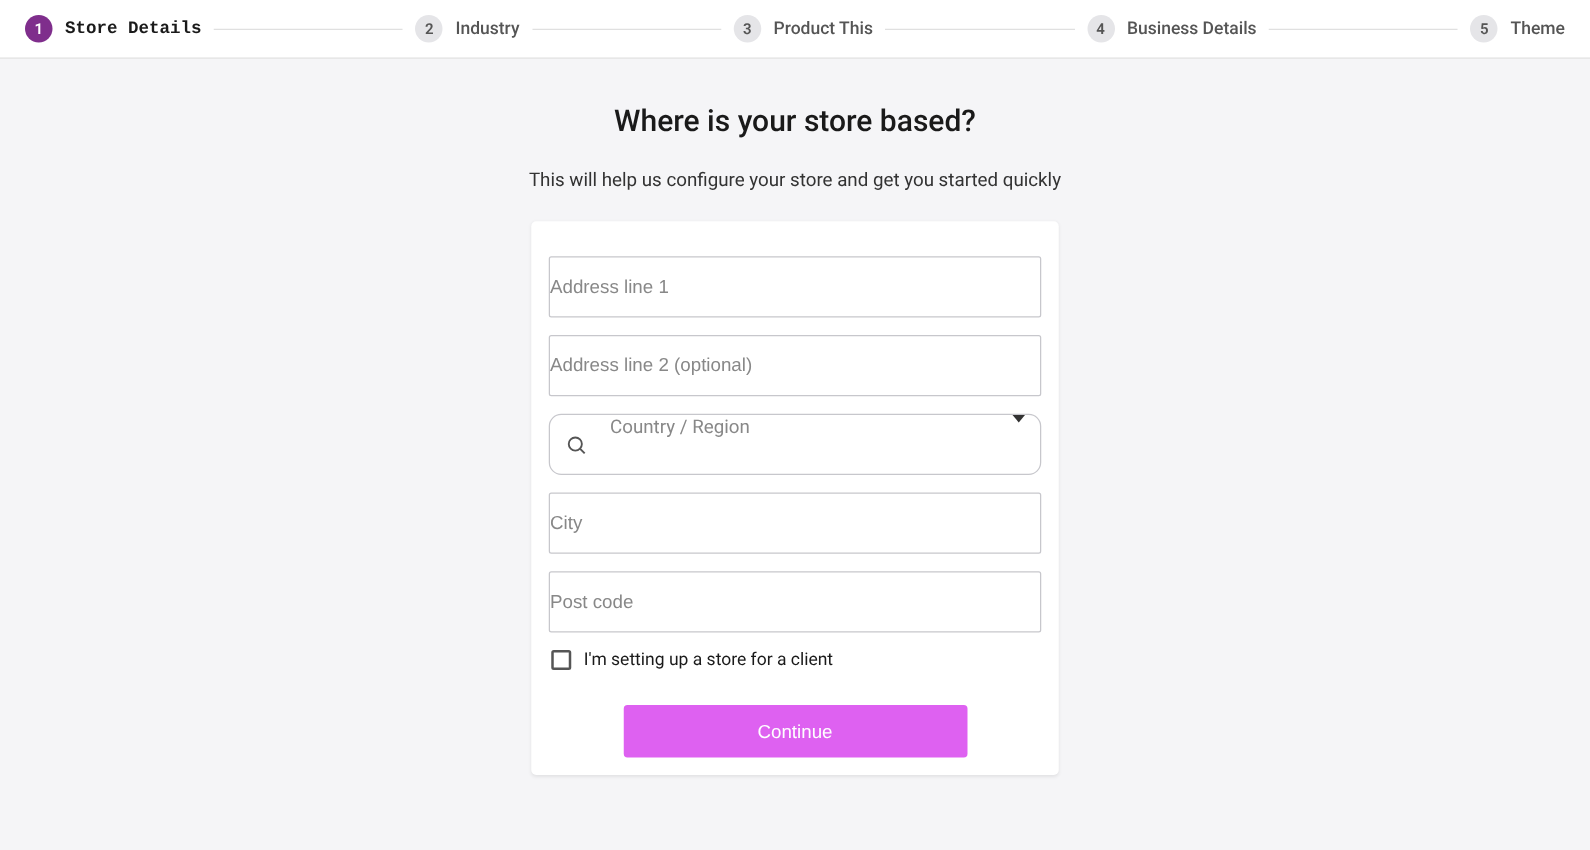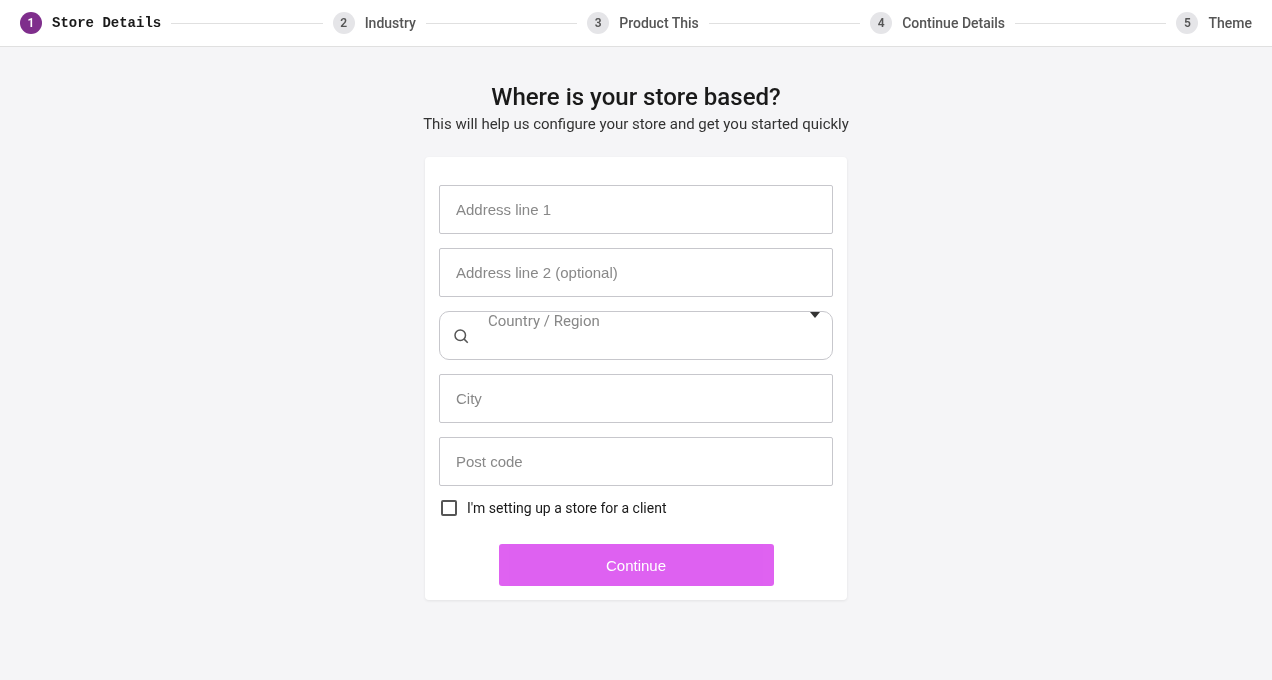--- a/index.html
+++ b/index.html
@@ -61,21 +61,21 @@
     .main {
       padding-top: 36px;
       display: flex;
       flex-direction: column;
       align-items: center;
     }
     .title {
       font-size: 24px;
       font-weight: 500;
       color: #1a1a1a;
-      margin-bottom: 4px;
+      margin-bottom: 24px;
     }
     .subtitle {
       font-size: 15px;
       color: #333;
       text-align: center;
       margin-bottom: 24px;
     }
     .card {
       width: 422px;
       background: #fff;
@@ -85,21 +85,21 @@
     }
     .field {
       position: relative;
       margin-bottom: 14px;
     }
     .text-input {
       width: 100%;
       height: 49px;
       border: 1px solid #c7c7cc;
       border-radius: 2px;
-      padding: 0 16px;
+      padding: 0 0;
       font-size: 15px;
       color: #1a1a1a;
       background: #fff;
       outline: none;
     }
     .text-input::placeholder {
       color: #888;
     }
     .select-wrapper {
       position: relative;
@@ -178,21 +178,21 @@
     <div class="step-label">Industry</div>
   </div>
   <div class="step-connector"></div>
   <div class="step">
     <div class="step-circle">3</div>
     <div class="step-label">Product This</div>
   </div>
   <div class="step-connector"></div>
   <div class="step">
     <div class="step-circle">4</div>
-    <div class="step-label">Continue Details</div>
+    <div class="step-label">Business Details</div>
   </div>
   <div class="step-connector"></div>
   <div class="step">
     <div class="step-circle">5</div>
     <div class="step-label">Theme</div>
   </div>
 </div>
 
 <div class="main">
   <h1 class="title">Where is your store based?</h1>

